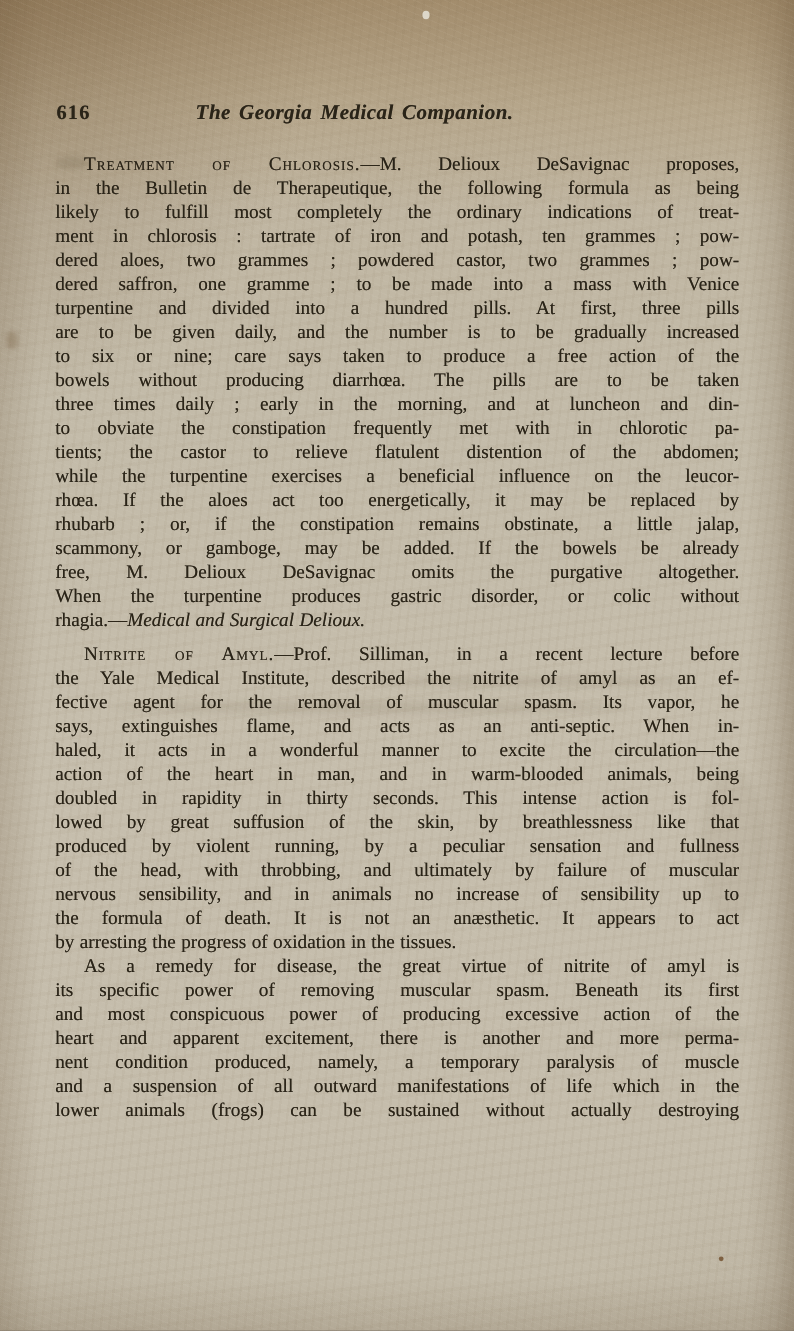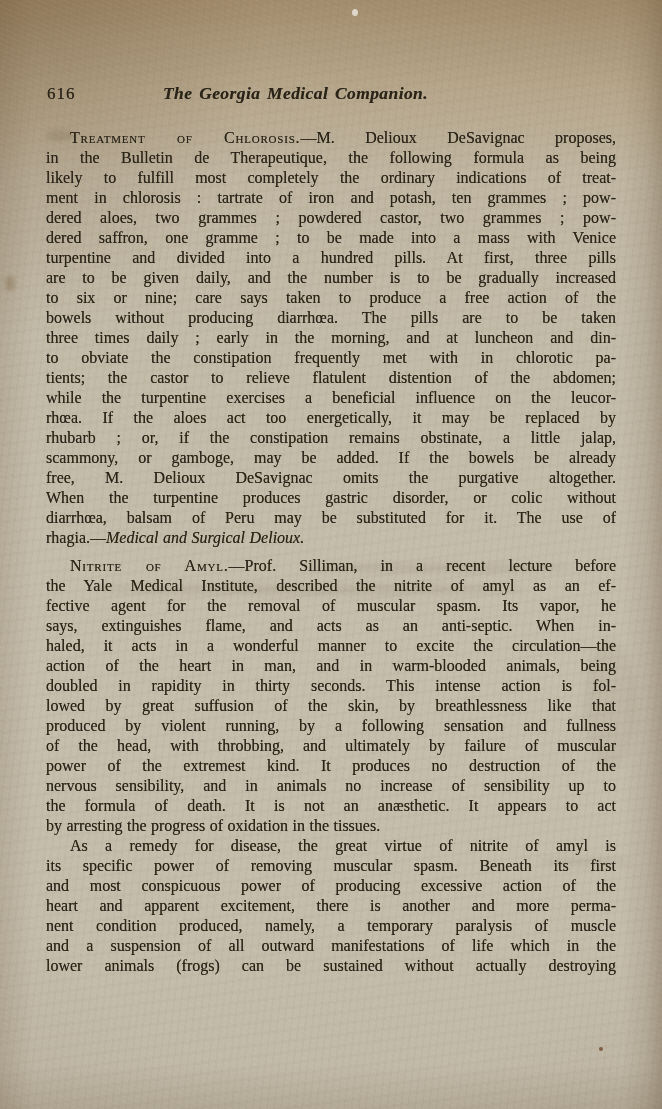--- a/index.html
+++ b/index.html
@@ -22,21 +22,21 @@
   .grain {
     position: absolute; inset: 0; pointer-events: none;
     background:
       repeating-linear-gradient(97deg,  rgba(110,90,60,0.045) 0 2px, rgba(0,0,0,0) 2px 7px),
       repeating-linear-gradient(173deg, rgba(125,105,75,0.045) 0 3px, rgba(0,0,0,0) 3px 11px),
       repeating-linear-gradient(23deg,  rgba(232,227,212,0.05) 0 1px, rgba(0,0,0,0) 1px 5px);
   }
   .page-header { position: absolute; left: 0; top: 0; width: 662px; }
   .pagenum {
     position: absolute; left: 47px; top: 84px;
-    font-size: 17px; font-weight: normal; letter-spacing: 1px;
+    font-size: 17px; font-weight: bold; letter-spacing: 1px;
     text-shadow: 0 0 0.6px rgba(42,35,25,0.7);
   }
   .runtitle {
     position: absolute; left: 163px; top: 83px;
     font-size: 17.5px; font-style: italic; font-weight: bold; letter-spacing: 0.4px;
     word-spacing: 2px;
     text-shadow: 0 0 0.5px rgba(42,35,25,0.55);
   }
   .text-block {
     position: absolute; left: 46px; top: 128px; width: 570px;
@@ -99,35 +99,33 @@
         <div class="line"><span>bowels without producing diarrhœa. The pills are to be taken</span></div>
         <div class="line"><span>three times daily ; early in the morning, and at luncheon and din-</span></div>
         <div class="line"><span>to obviate the constipation frequently met with in chlorotic pa-</span></div>
         <div class="line"><span>tients; the castor to relieve flatulent distention of the abdomen;</span></div>
         <div class="line"><span>while the turpentine exercises a beneficial influence on the leucor-</span></div>
         <div class="line"><span>rhœa. If the aloes act too energetically, it may be replaced by</span></div>
         <div class="line"><span>rhubarb ; or, if the constipation remains obstinate, a little jalap,</span></div>
         <div class="line"><span>scammony, or gamboge, may be added. If the bowels be already</span></div>
         <div class="line"><span>free, M. Delioux DeSavignac omits the purgative altogether.</span></div>
         <div class="line"><span>When the turpentine produces gastric disorder, or colic without</span></div>
-        <div class="line"><span>diarrhœa, balsam of Peru may be substituted for it. The use of</span></div>
         <div class="line endline"><span>rhagia.—</span><span class="it">Medical and Surgical Delioux.</span></div>
       </section>
     <section class="para para-gap">
         <div class="line indent"><span class="sc">Nitrite of Amyl.</span><span>—Prof. Silliman, in a recent lecture before</span></div>
         <div class="line"><span>the Yale Medical Institute, described the nitrite of amyl as an ef-</span></div>
         <div class="line"><span>fective agent for the removal of muscular spasm. Its vapor, he</span></div>
         <div class="line"><span>says, extinguishes flame, and acts as an anti-septic. When in-</span></div>
         <div class="line"><span>haled, it acts in a wonderful manner to excite the circulation—the</span></div>
         <div class="line"><span>action of the heart in man, and in warm-blooded animals, being</span></div>
         <div class="line"><span>doubled in rapidity in thirty seconds. This intense action is fol-</span></div>
         <div class="line"><span>lowed by great suffusion of the skin, by breathlessness like that</span></div>
-        <div class="line"><span>produced by violent running, by a following sensation and fullness</span></div>
+        <div class="line"><span>produced by violent running, by a peculiar sensation and fullness</span></div>
         <div class="line"><span>of the head, with throbbing, and ultimately by failure of muscular</span></div>
-        <div class="line"><span>power of the extremest kind. It produces no destruction of the</span></div>
         <div class="line"><span>nervous sensibility, and in animals no increase of sensibility up to</span></div>
         <div class="line"><span>the formula of death. It is not an anæsthetic. It appears to act</span></div>
         <div class="line endline"><span>by arresting the progress of oxidation in the tissues.</span></div>
       </section>
     <section class="para">
         <div class="line indent"><span>As a remedy for disease, the great virtue of nitrite of amyl is</span></div>
         <div class="line"><span>its specific power of removing muscular spasm. Beneath its first</span></div>
         <div class="line"><span>and most conspicuous power of producing excessive action of the</span></div>
         <div class="line"><span>heart and apparent excitement, there is another and more perma-</span></div>
         <div class="line"><span>nent condition produced, namely, a temporary paralysis of muscle</span></div>

